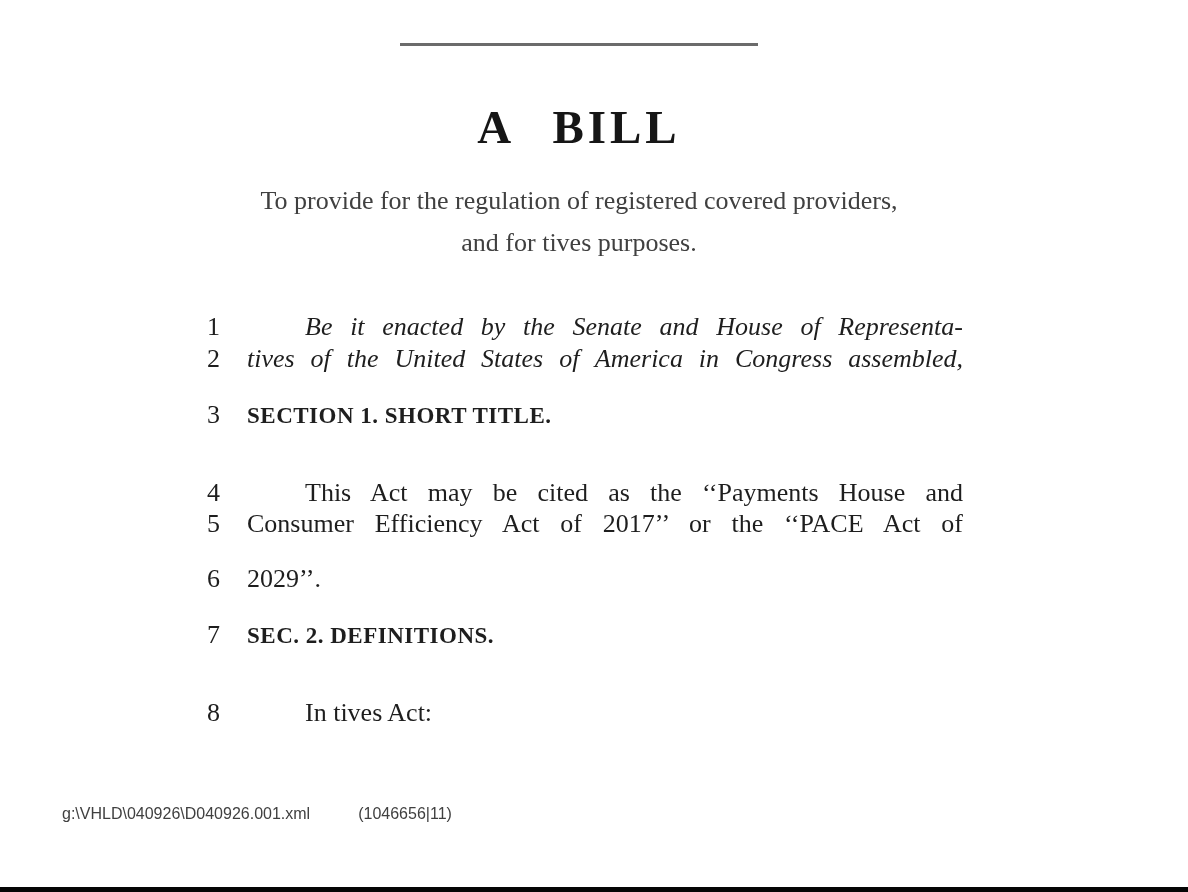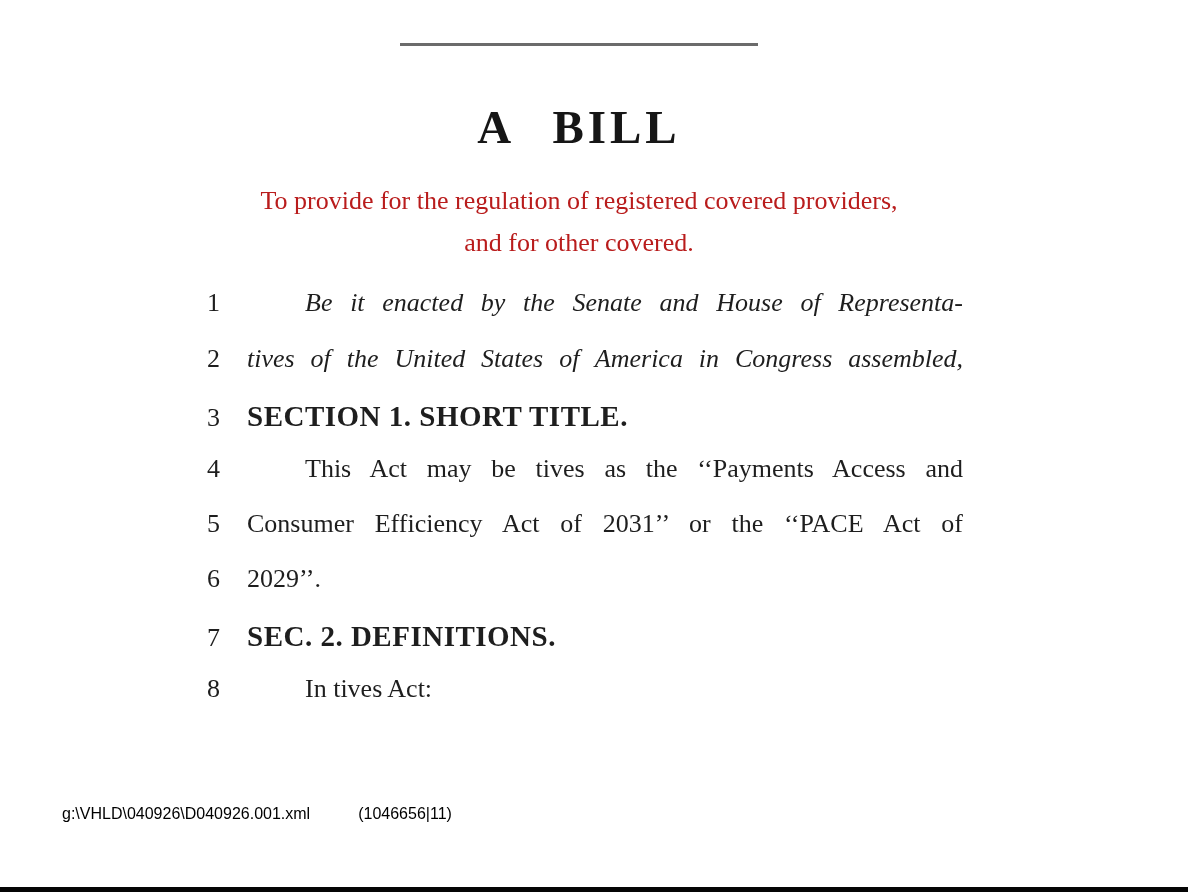--- a/index.html
+++ b/index.html
@@ -19,85 +19,85 @@
     position:absolute; left:96px; top:100px; width:966px;
     text-align:center;
     font-size:47px; font-weight:bold;
     letter-spacing:4px; word-spacing:24px;
     color:#161616;
   }
   .long-title {
     position:absolute; left:96px; top:180px; width:966px;
     text-align:center;
     font-size:26px; line-height:42px;
-    color:#b91c1c;
+    color:#404040;
   }
   .bline {
     position:absolute; left:207px; width:756px;
     display:flex; align-items:baseline;
     font-size:26px; color:#1e1e1e;
   }
   .lnum { flex:none; width:40px; font-size:26px; font-style:normal; font-weight:normal; }
   .ltext { flex:1; }
   .italic .ltext { font-style:italic; }
-  .bold .ltext { font-weight:bold; font-size:29px; letter-spacing:0.5px; }
-  .indent .ltext { text-indent:58px; }
+  .bold .ltext { font-weight:bold; font-size:23px; letter-spacing:0.5px; }
+  .indent .ltext { text-indent:58px;margin-top:24px; }
   .just .ltext { text-align:justify; text-align-last:justify; }
   .l1 { top:288px; } .l2 { top:344px; } .l3 { top:400px; }
   .l4 { top:454px; } .l5 { top:509px; } .l6 { top:564px; }
   .l7 { top:620px; } .l8 { top:674px; }
   .footer {
     position:absolute; left:62px; top:803px;
     font-family:"Liberation Sans", sans-serif;
-    font-size:16px; line-height:22px; color:#000000;
+    font-size:16px; line-height:22px; color:#404040;
   }
   .footer-row1 { white-space:nowrap; }
   .doc-id { margin-left:48px; }
   .bottom-bar {
     position:absolute; left:0; right:0; bottom:0; height:5px;
     background:#050505;
   }
 </style>
 </head>
 <body>
 
 <div class="page">
 
   <div class="top-rule"></div>
 
   <div class="bill-heading">A BILL</div>
 
   <div class="long-title">
     <div>To provide for the regulation of registered covered providers,</div>
-    <div>and for other covered.</div>
+    <div>and for tives purposes.</div>
   </div>
 
   <div class="bline l1 italic indent just">
     <span class="lnum">1</span>
     <span class="ltext">Be it enacted by the Senate and House of Representa-</span>
   </div>
 
   <div class="bline l2 italic just">
     <span class="lnum">2</span>
     <span class="ltext">tives of the United States of America in Congress assembled,</span>
   </div>
 
   <div class="bline l3 bold">
     <span class="lnum">3</span>
     <span class="ltext">SECTION 1. SHORT TITLE.</span>
   </div>
 
   <div class="bline l4 indent just">
     <span class="lnum">4</span>
-    <span class="ltext">This Act may be tives as the ‘‘Payments Access and</span>
+    <span class="ltext">This Act may be cited as the ‘‘Payments House and</span>
   </div>
 
   <div class="bline l5 just">
     <span class="lnum">5</span>
-    <span class="ltext">Consumer Efficiency Act of 2031’’ or the ‘‘PACE Act of</span>
+    <span class="ltext">Consumer Efficiency Act of 2017’’ or the ‘‘PACE Act of</span>
   </div>
 
   <div class="bline l6">
     <span class="lnum">6</span>
     <span class="ltext">2029’’.</span>
   </div>
 
   <div class="bline l7 bold">
     <span class="lnum">7</span>
     <span class="ltext">SEC. 2. DEFINITIONS.</span>

